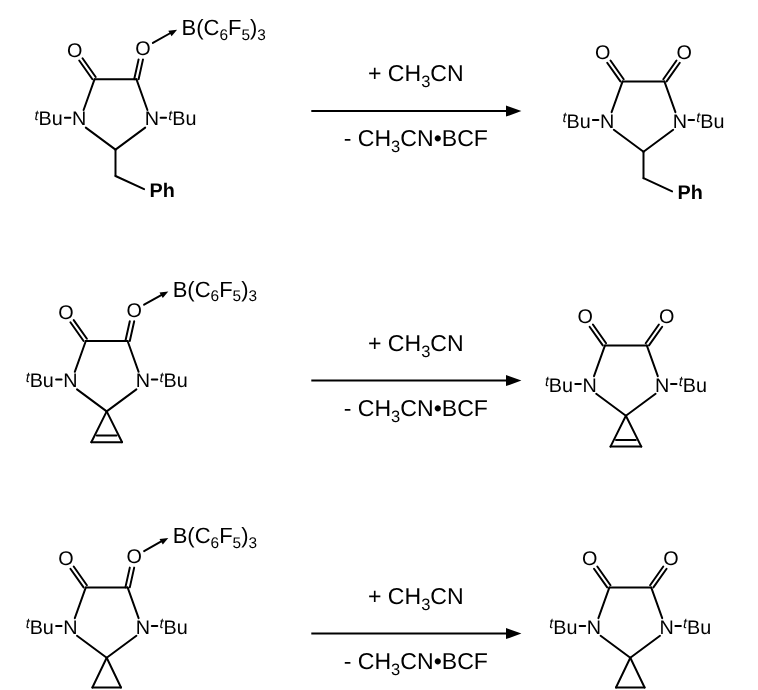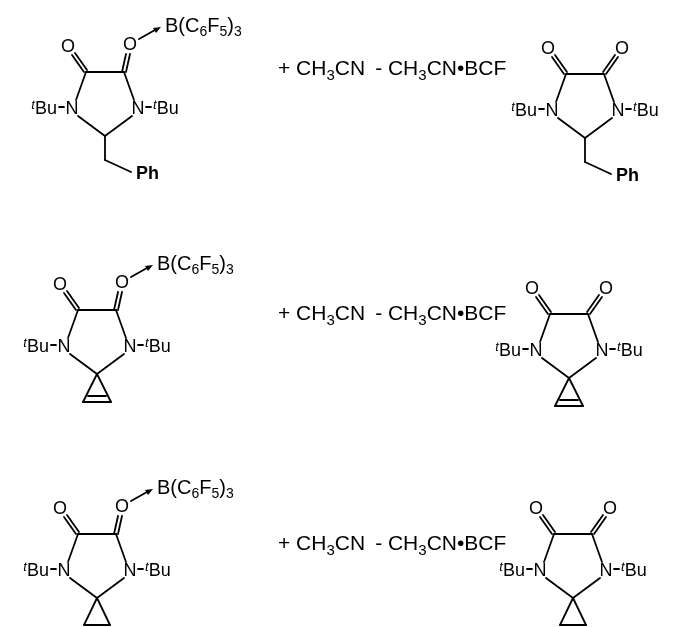--- a/index.html
+++ b/index.html
@@ -17,21 +17,21 @@
   svg.struct line { stroke:#000; stroke-width:1.8; stroke-linecap:round; fill:none; }
   svg.struct polygon { fill:#000; stroke:none; }
   svg.struct text { fill:#000; font-family:"Liberation Sans", sans-serif; }
   .atom { font-size:18px; }
   .ph { font-size:18px; font-weight:bold; }
   .blabel { font-size:20px; }
   .sub { font-size:14px; }
   .sup { font-size:13px; font-style:italic; }
   .arrow-block {
     position:absolute; width:200px;
-    display:flex; flex-direction:row; align-items:center; gap:5px;
+    display:flex; flex-direction:column; align-items:center; gap:5px;
   }
   .cond { font-size:21px; line-height:26px; white-space:nowrap; color:#000; }
   .cond sub { font-size:15px; }
   .arrow-svg { display:block; }
   .arrow-svg line { stroke:#000; stroke-width:1.8; stroke-linecap:butt; }
   .arrow-svg polygon { fill:#000; }
 </style>
 </head>
 <body>
 

